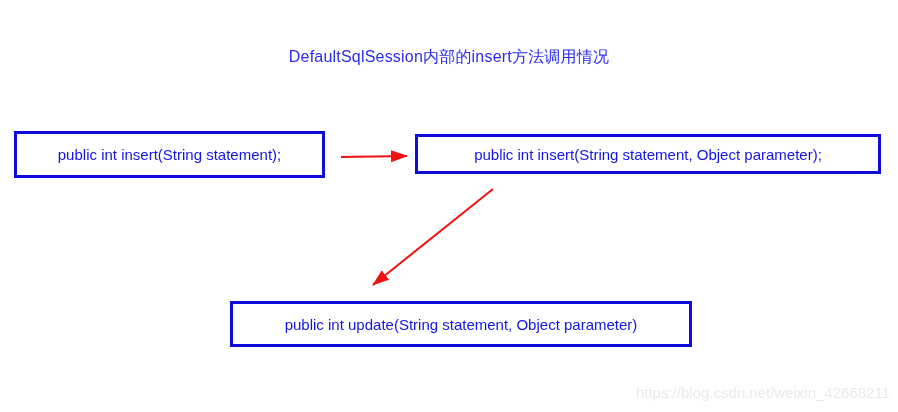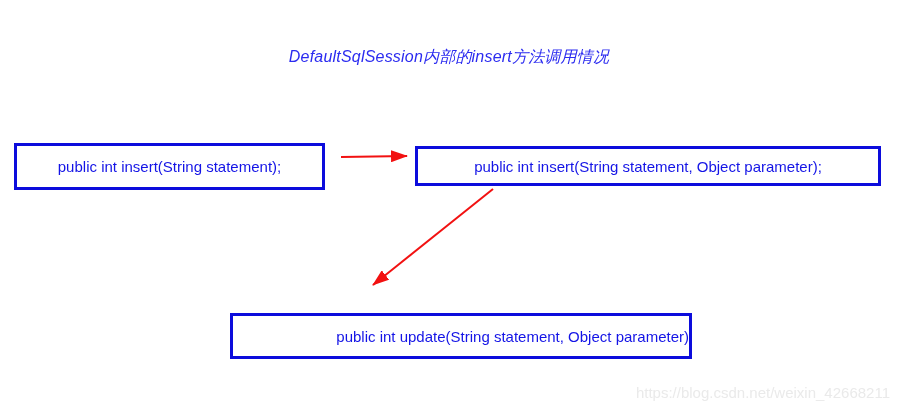--- a/index.html
+++ b/index.html
@@ -17,21 +17,20 @@
   }
   .title {
     position: absolute;
     top: 47px;
     left: 0;
     right: 0;
     text-align: center;
     font-size: 16px;
     letter-spacing: 0.2px;
     color: var(--title-text, #2b2bf0);
-    font-style: italic;
   }
   .arrows {
     position: absolute;
     top: 0;
     left: 0;
     width: 898px;
     height: 412px;
     pointer-events: none;
   }
   .arrows line {
@@ -45,25 +44,24 @@
     position: absolute;
     box-sizing: border-box;
     border: 3px solid var(--box-border, #0c0cdc);
     background: #ffffff;
     display: flex;
     align-items: center;
     justify-content: center;
     font-size: 15px;
     color: var(--box-text, #1414e6);
     white-space: nowrap;
-    margin-top: 12px;
   }
   .box-insert-one   { left: 14px;  top: 131px; width: 311px; height: 47px; }
   .box-insert-two   { left: 415px; top: 134px; width: 466px; height: 40px; }
-  .box-update       { left: 230px; top: 301px; width: 462px; height: 46px; justify-content: flex-end; }
+  .box-update       { left: 230px; top: 301px; width: 462px; height: 46px; }
   .watermark {
     position: absolute;
     top: 384px;
     right: 8px;
     font-size: 15px;
     color: var(--watermark, #eaeaea);
     white-space: nowrap;
   }
 </style>
 </head>

